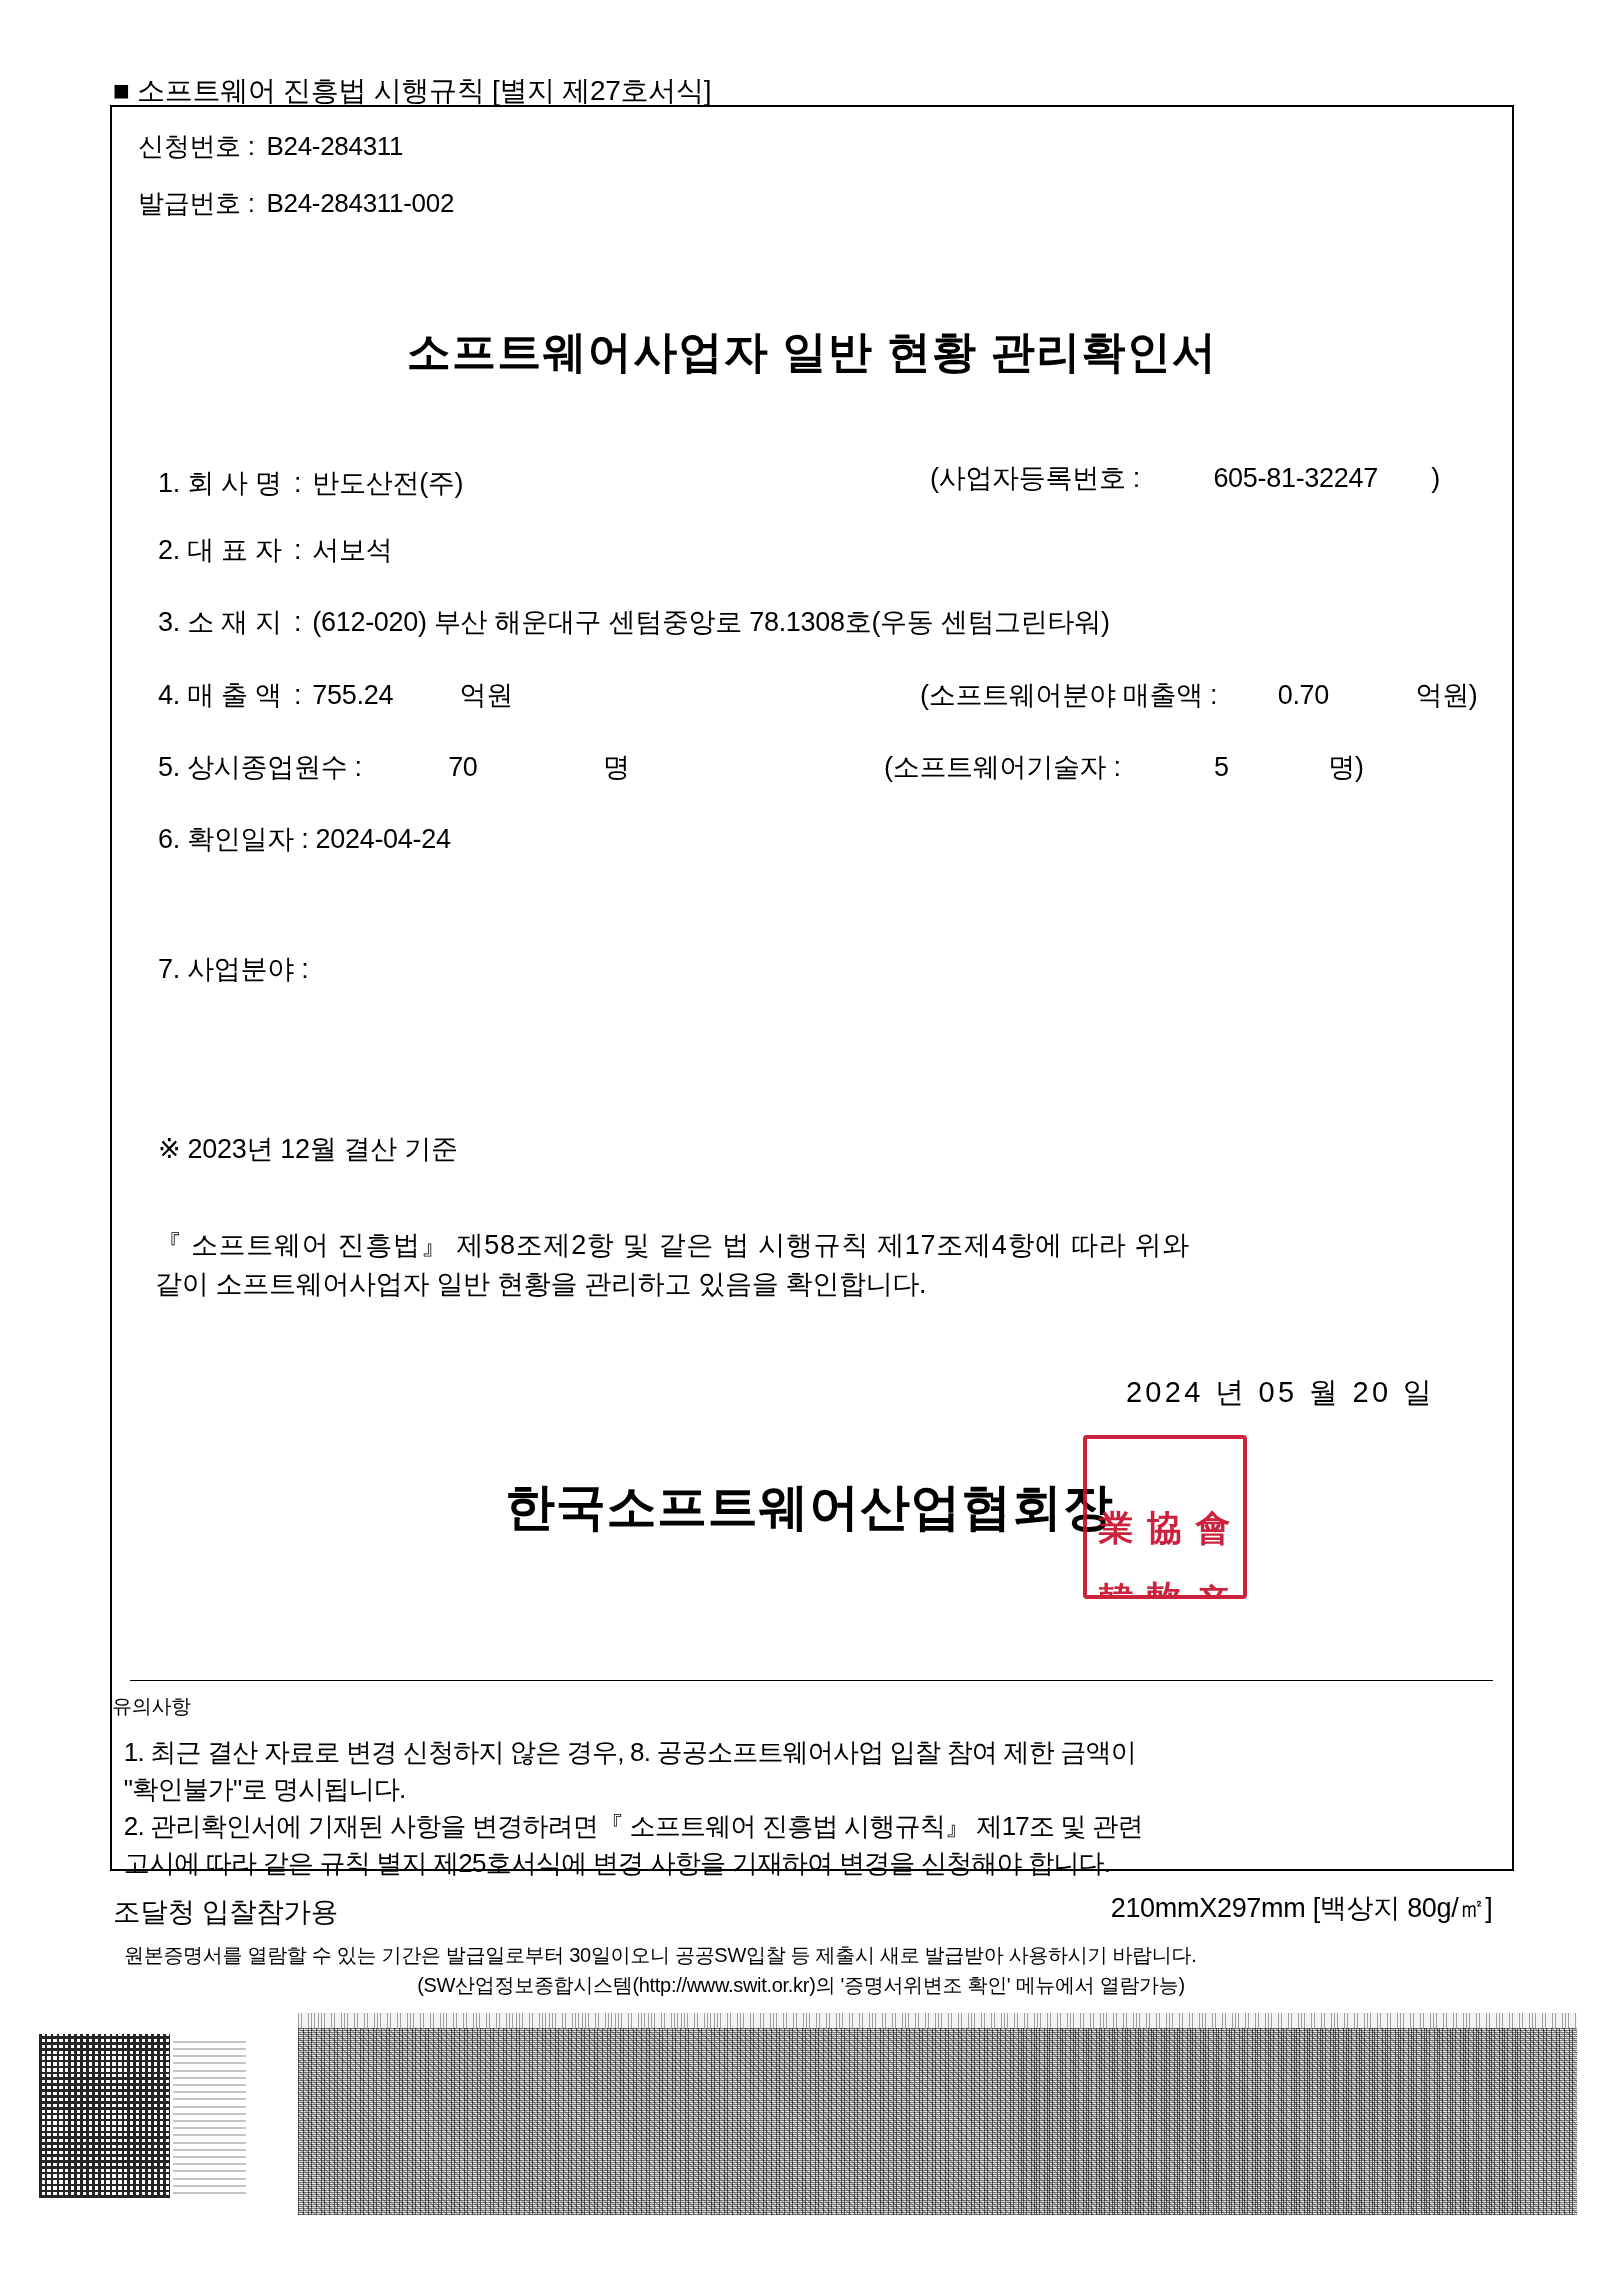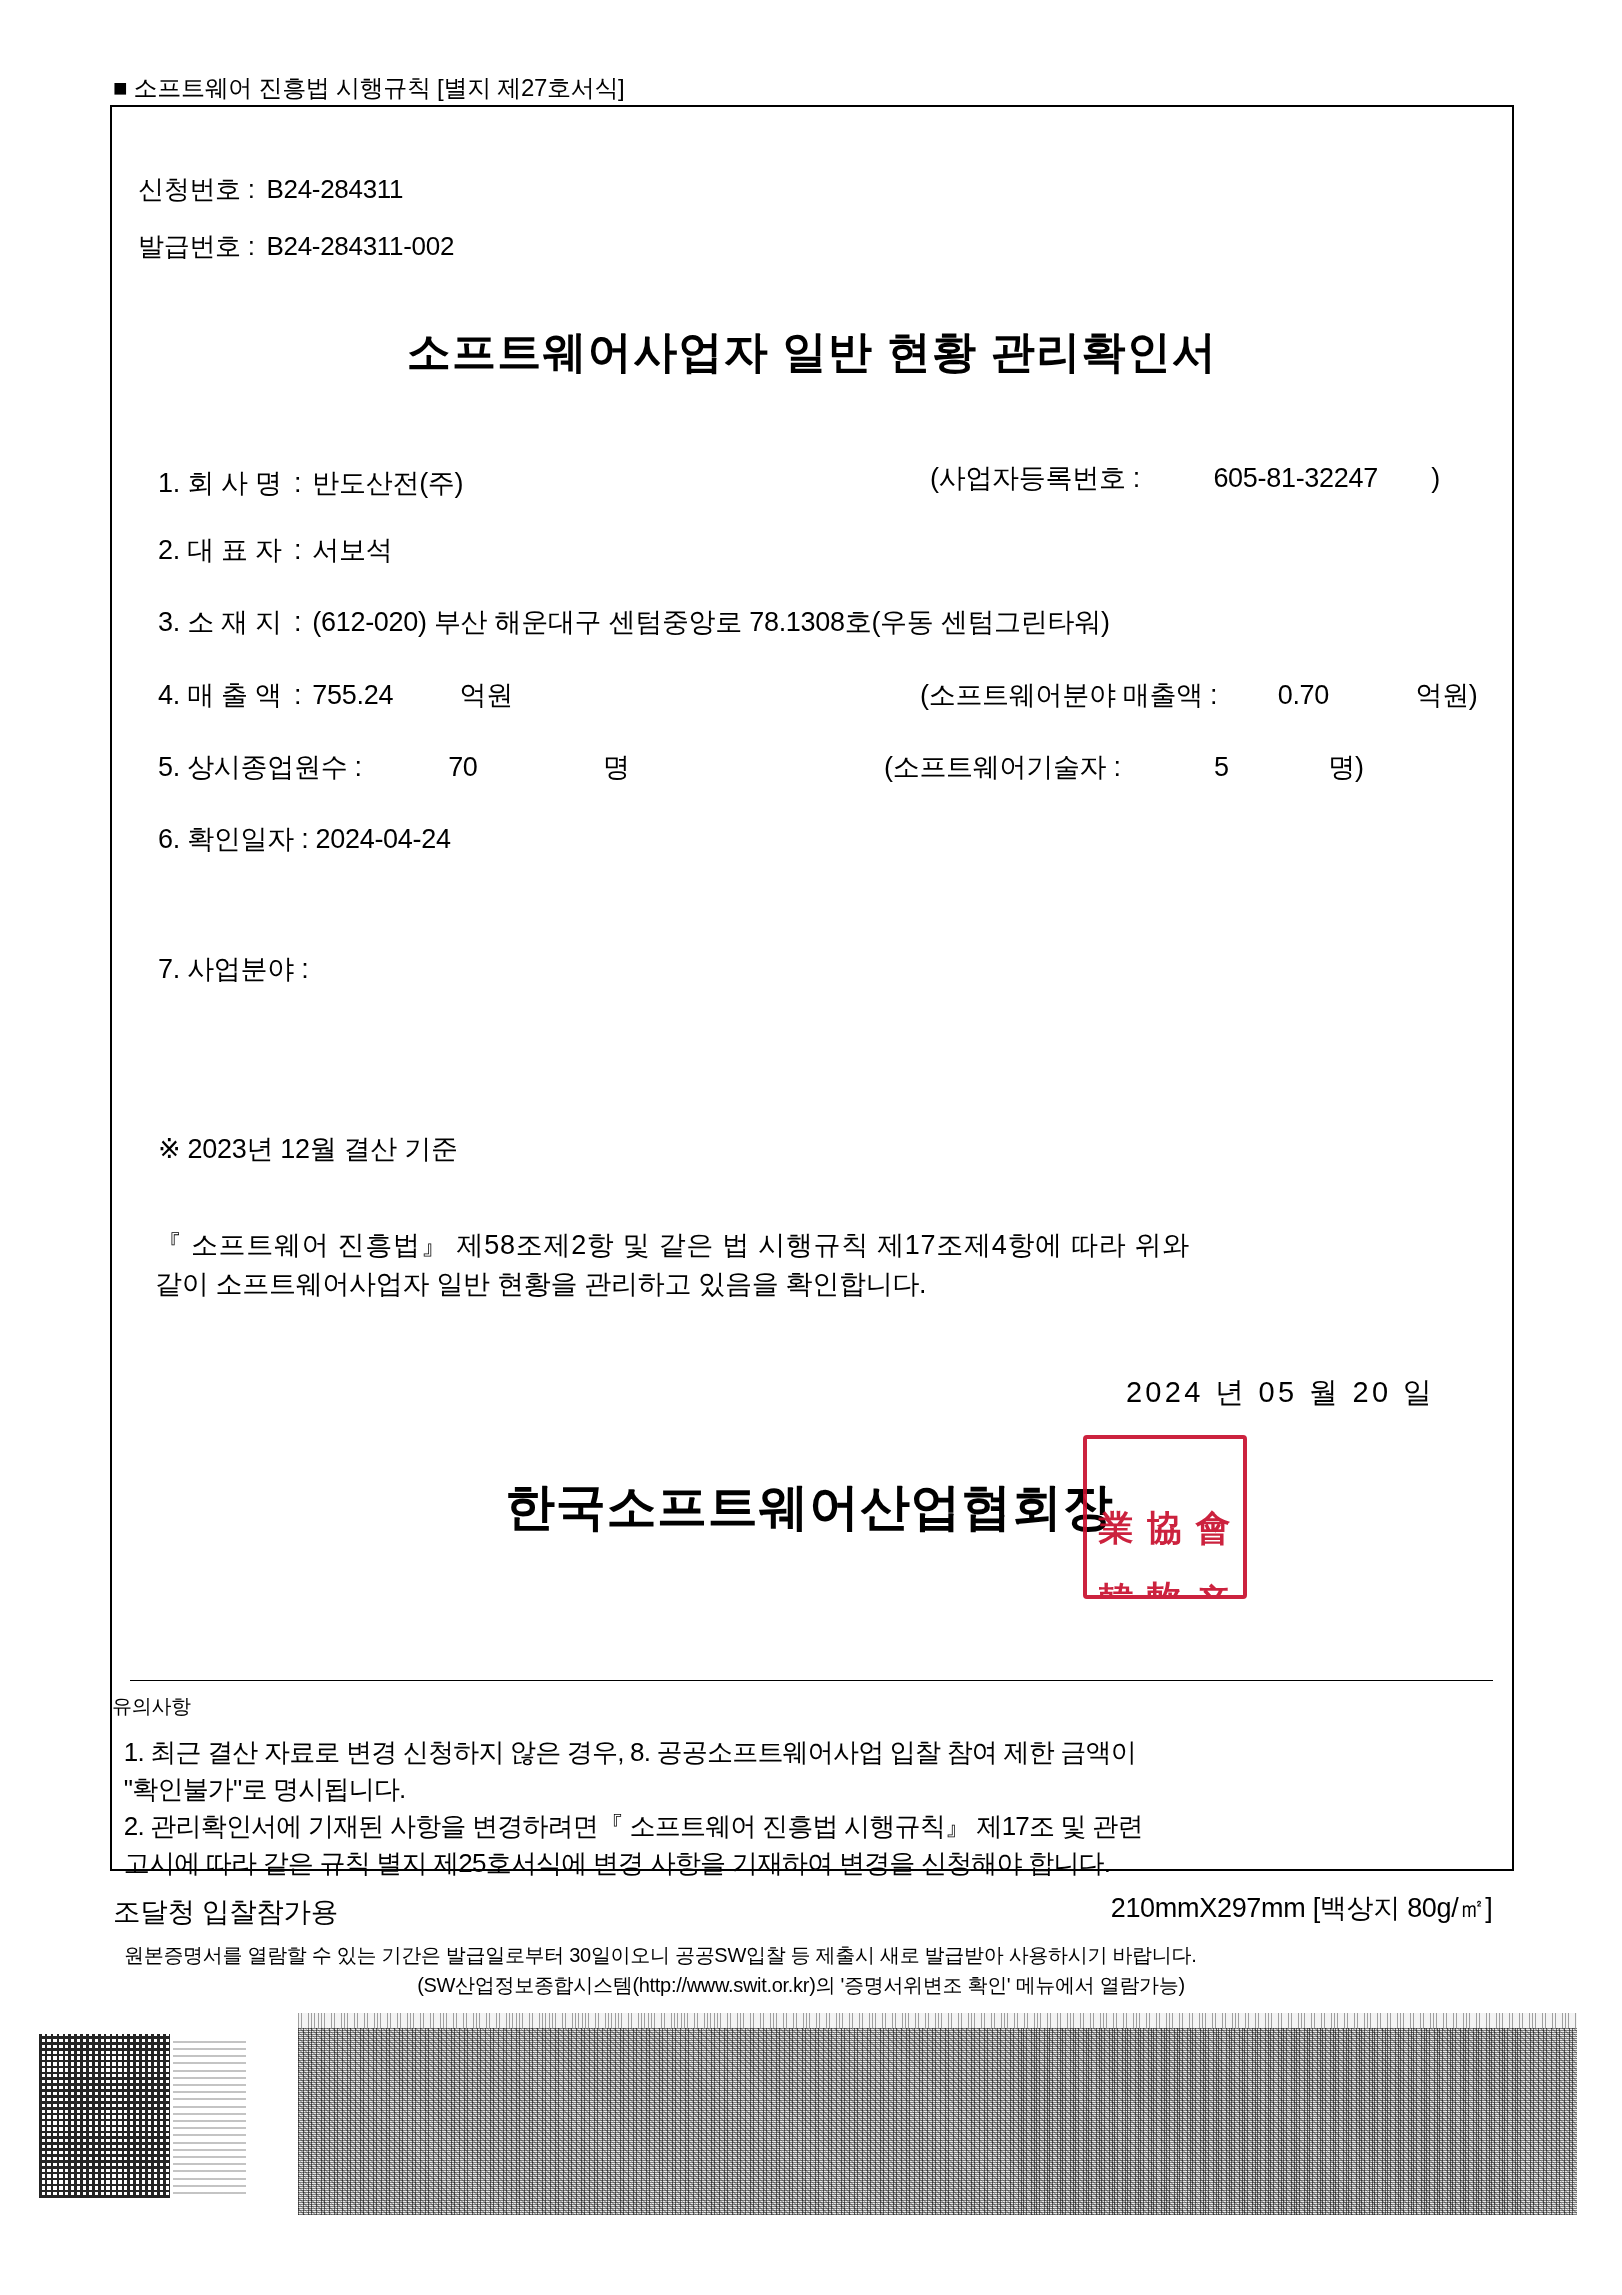--- a/index.html
+++ b/index.html
@@ -21,21 +21,21 @@
     height: 2295px;
     box-sizing: border-box;
     padding: 0;
   }
 
   
   .form-ref {
     position: absolute;
     left: 113px;
     top: 72px;
-    font-size: 24px;
+    font-size: 28px;
     letter-spacing: -0.3px;
     white-space: nowrap;
   }
 
   
   .doc-box {
     position: absolute;
     left: 110px;
     top: 105px;
     width: 1404px;
@@ -43,21 +43,21 @@
     border: 2px solid #000;
     box-sizing: border-box;
   }
 
   .num-line {
     position: absolute;
     font-size: 26px;
     white-space: nowrap;
     letter-spacing: -0.3px;
   }
-  .num-line .lbl { display: inline-block; margin-top: 43px; }
+  .num-line .lbl { display: inline-block; }
   .num-line .val { display: inline-block; margin-left: 11.8px; }
 
   #apply-no { left: 26px; top: 22px; }
   #issue-no { left: 26px; top: 79px; }
 
   .doc-title {
     position: absolute;
     top: 216px;
     left: 0;
     width: 100%;

